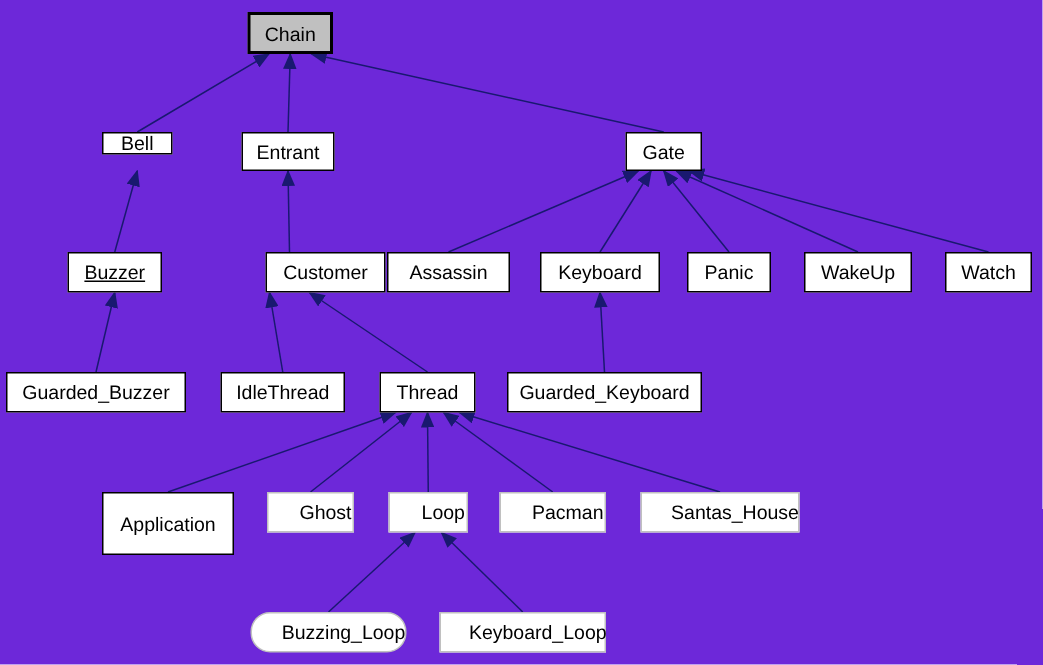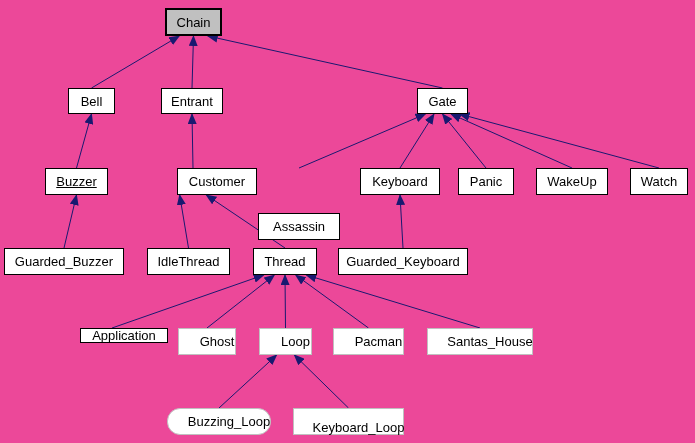--- a/index.html
+++ b/index.html
@@ -5,21 +5,21 @@
   html, body {
     margin: 0;
     padding: 0;
     background: #ffffff;
     font-family: "Liberation Sans", sans-serif;
   }
   #canvas {
     position: relative;
     width: 695px;
     height: 443px;
-    background: #ec4899;
+    background: #6d28d9;
     overflow: hidden;
   }
   #edges-svg {
     position: absolute;
     left: 0;
     top: 0;
     pointer-events: none;
   }
   .node {
     position: absolute;
@@ -75,36 +75,36 @@
       <line x1="207" y1="328" x2="274.3333333333333" y2="275" stroke="#191970" stroke-width="1" marker-end="url(#arrowhead)"></line>
       <line x1="285.5" y1="328" x2="285" y2="275" stroke="#191970" stroke-width="1" marker-end="url(#arrowhead)"></line>
       <line x1="368.5" y1="328" x2="295.6666666666667" y2="275" stroke="#191970" stroke-width="1" marker-end="url(#arrowhead)"></line>
       <line x1="480" y1="328" x2="306.3333333333333" y2="275" stroke="#191970" stroke-width="1" marker-end="url(#arrowhead)"></line>
       <line x1="219" y1="408" x2="276.6666666666667" y2="355" stroke="#191970" stroke-width="1" marker-end="url(#arrowhead)"></line>
       <line x1="348.5" y1="408" x2="294.3333333333333" y2="355" stroke="#191970" stroke-width="1" marker-end="url(#arrowhead)"></line>
     </svg>
     <div class="node current" style="left: 165px; top: 8px; width: 57px; height: 28px;">
       <span>Chain</span>
     </div>
-    <div class="node documented" style="left: 68px; top: 88px; width: 47px; height: 26px;">
+    <div class="node documented" style="left: 68px; top: 88px; width: 47px; height: 15px;">
       <span>Bell</span>
     </div>
     <div class="node documented" style="left: 161px; top: 88px; width: 62px; height: 26px;">
       <span>Entrant</span>
     </div>
     <div class="node documented" style="left: 417px; top: 88px; width: 51px; height: 26px;">
       <span>Gate</span>
     </div>
     <div class="node documented" style="left: 45px; top: 168px; width: 63px; height: 27px; text-decoration: underline;">
       <span>Buzzer</span>
     </div>
     <div class="node documented" style="left: 153px; top: 168px; width: 80px; height: 27px; margin-left: 24px;">
       <span>Customer</span>
     </div>
-    <div class="node documented" style="left: 258px; top: 168px; width: 82px; height: 27px; margin-top: 45px;">
+    <div class="node documented" style="left: 258px; top: 168px; width: 82px; height: 27px;">
       <span>Assassin</span>
     </div>
     <div class="node documented" style="left: 360px; top: 168px; width: 80px; height: 27px;">
       <span>Keyboard</span>
     </div>
     <div class="node documented" style="left: 458px; top: 168px; width: 56px; height: 27px; align-items: center;">
       <span>Panic</span>
     </div>
     <div class="node documented" style="left: 536px; top: 168px; width: 72px; height: 27px;">
       <span>WakeUp</span>
@@ -117,34 +117,34 @@
     </div>
     <div class="node documented" style="left: 147px; top: 248px; width: 83px; height: 27px;">
       <span>IdleThread</span>
     </div>
     <div class="node documented" style="left: 253px; top: 248px; width: 64px; height: 27px;">
       <span>Thread</span>
     </div>
     <div class="node documented" style="left: 338px; top: 248px; width: 130px; height: 27px;">
       <span>Guarded_Keyboard</span>
     </div>
-    <div class="node documented" style="left: 80px; top: 328px; width: 88px; height: 15px;">
+    <div class="node documented" style="left: 68px; top: 328px; width: 88px; height: 42px;">
       <span>Application</span>
     </div>
     <div class="node undocumented" style="left: 178px; top: 328px; width: 58px; height: 27px;">
       <span>Ghost</span>
     </div>
     <div class="node undocumented" style="left: 259px; top: 328px; width: 53px; height: 27px;">
       <span>Loop</span>
     </div>
     <div class="node undocumented" style="left: 333px; top: 328px; width: 71px; height: 27px;">
       <span>Pacman</span>
     </div>
     <div class="node undocumented" style="left: 427px; top: 328px; width: 106px; height: 27px;">
       <span>Santas_House</span>
     </div>
     <div class="node undocumented" style="left: 167px; top: 408px; width: 104px; height: 27px; border-radius: 13px;">
       <span>Buzzing_Loop</span>
     </div>
-    <div class="node undocumented" style="left: 293px; top: 408px; width: 111px; height: 27px; align-items: flex-end;">
+    <div class="node undocumented" style="left: 293px; top: 408px; width: 111px; height: 27px;">
       <span>Keyboard_Loop</span>
     </div>
   </div>
 
 </body></html>

